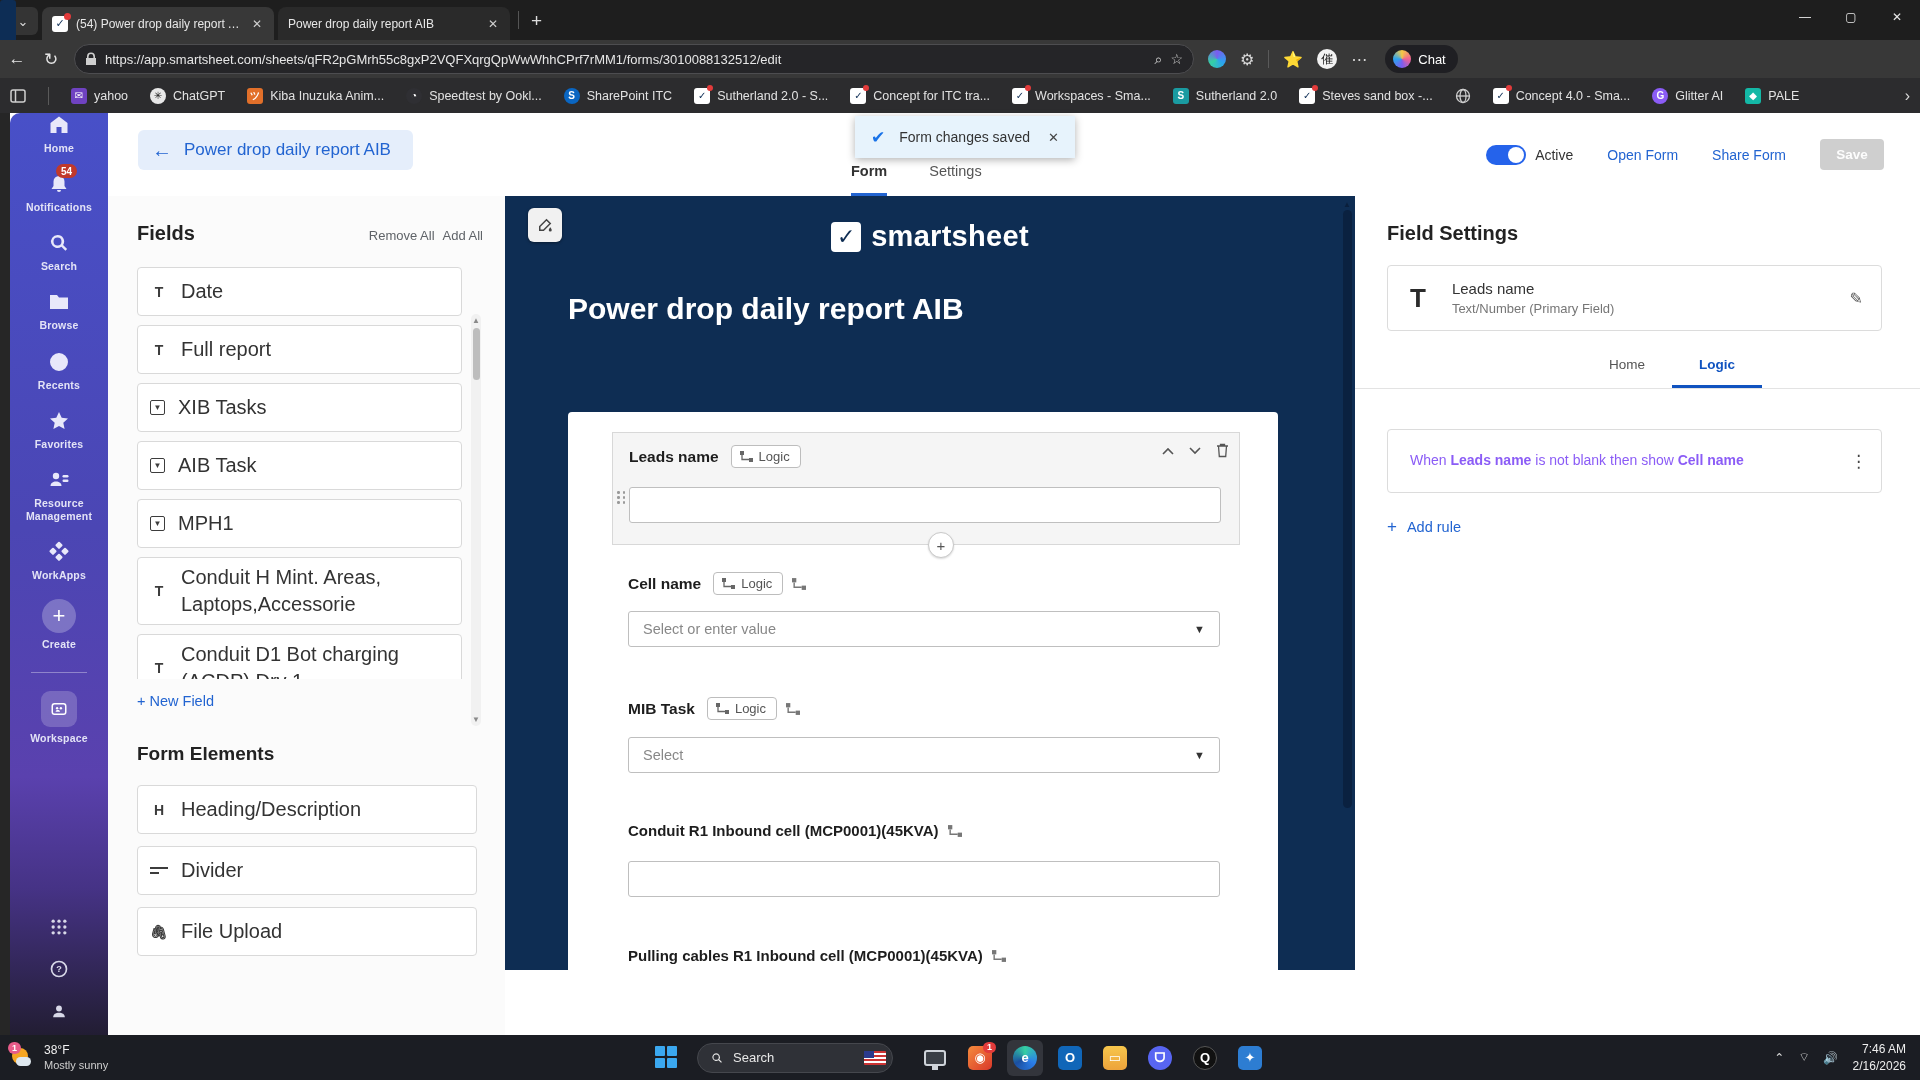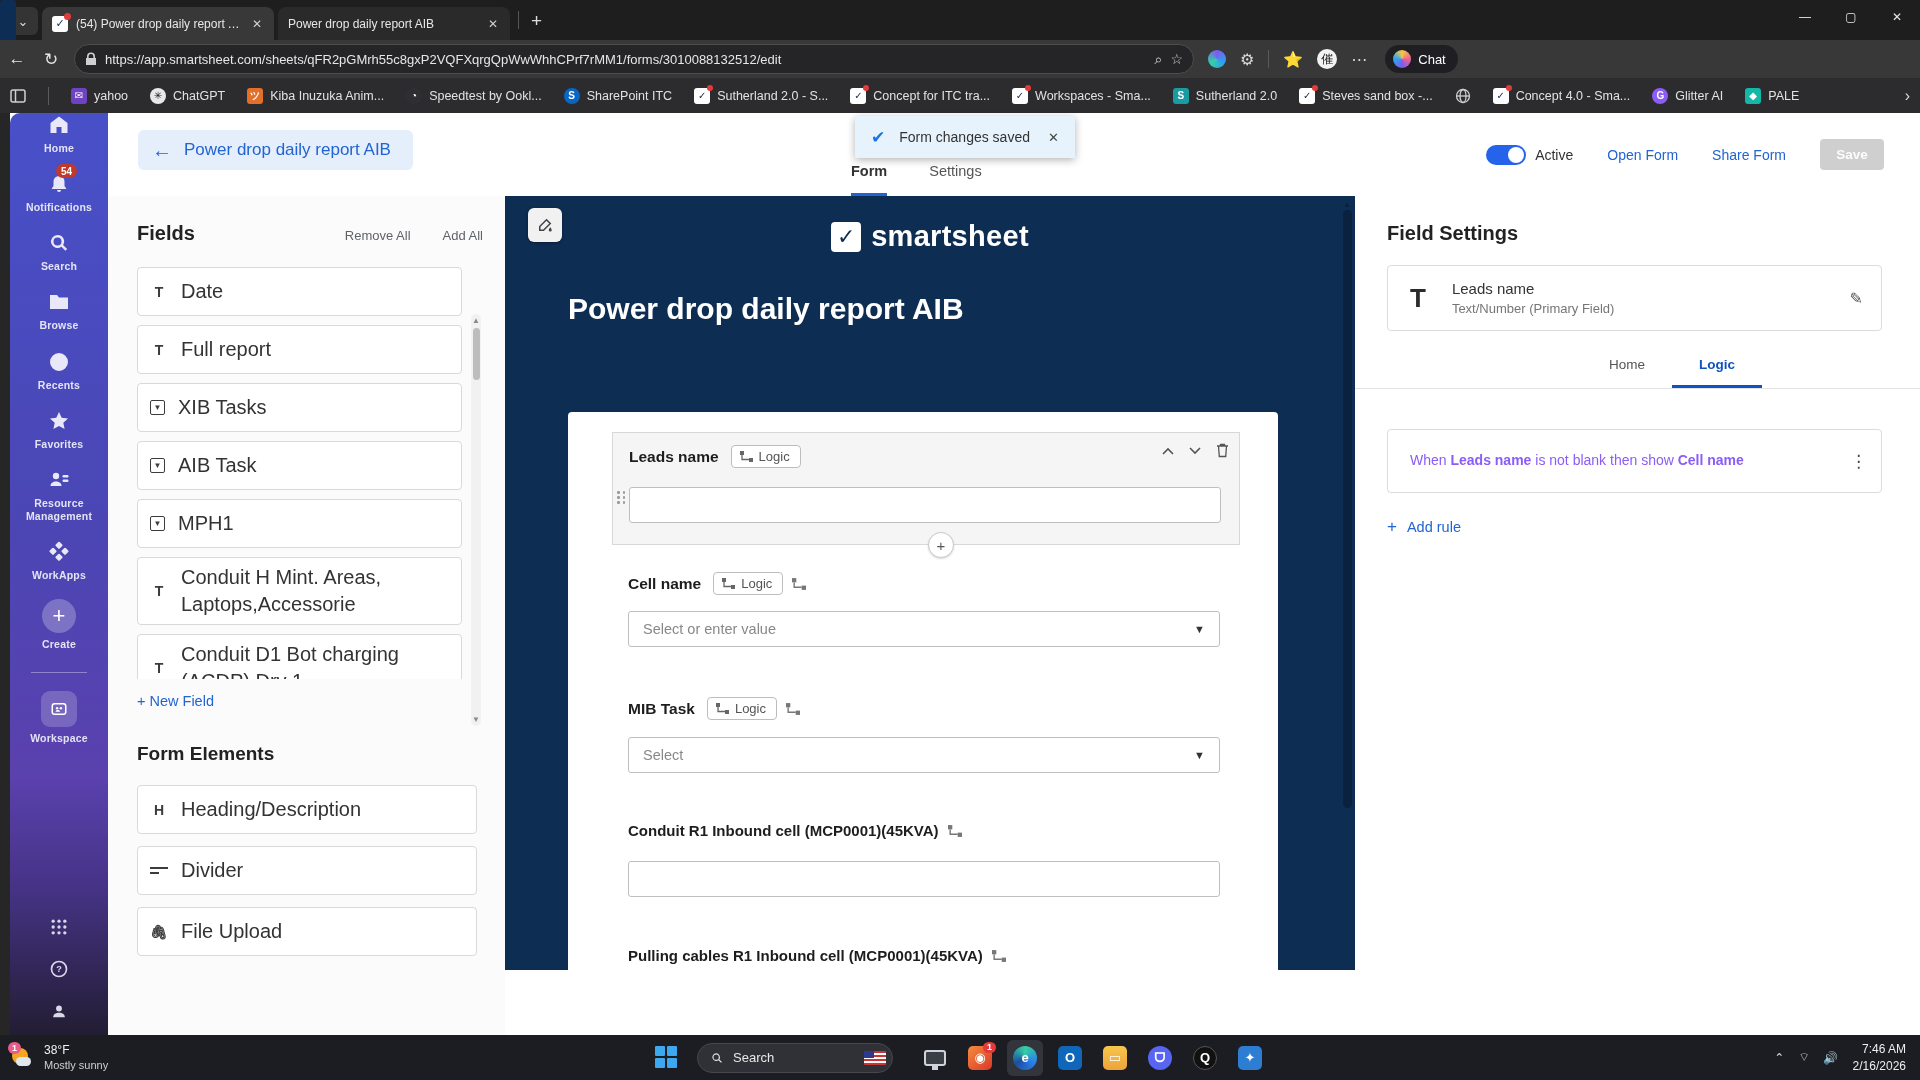--- a/index.html
+++ b/index.html
@@ -79,21 +79,21 @@
   .toast .chk { color:#1a73e8; font-size:17px; font-weight:bold; }
   .toast .msg { font-size:14px; color:#333; }
   .toast .x { color:#444; font-size:13px; font-weight:bold; margin-left:4px; }
 
   .content-row { flex:1; display:flex; min-height:0; }
 
   
   .fields-panel { width:397px; background:#fbfbfb; position:relative; padding:26px 0 0 29px; }
   .fp-head { display:flex; align-items:baseline; width:346px; }
   .fp-title { font-size:20px; font-weight:700; color:#222; }
-  .fp-actions { margin-left:auto; display:flex; gap:32px;justify-content:space-between; }
+  .fp-actions { margin-left:auto; display:flex; gap:8px;justify-content:space-between; }
   .fp-action { font-size:13px; color:#5f6368; }
   .field-list { margin-top:22px; width:325px; height:412px; overflow:hidden; display:flex; flex-direction:column; gap:9px; }
   .fcard { background:#fff; border:1px solid #d9d9d9; border-radius:4px; min-height:49px; display:flex; align-items:center; gap:13px; padding:6px 12px; flex:0 0 auto; }
   .fcard .fic { width:18px; text-align:center; font-weight:700; color:#3c3c3c; font-size:14px; flex:0 0 auto; }
   .fcard .flabel { font-size:20px; color:#333; line-height:1.35; }
   .sel-ic { width:15px; height:15px; border:1.5px solid #3c3c3c; border-radius:2px; display:flex; align-items:center; justify-content:center; font-size:8px; color:#3c3c3c; }
   .list-scroll { position:absolute; left:363px; top:118px; width:10px; height:412px; background:#f1f1f1; border-radius:5px; }
   .list-scroll .thumb { position:absolute; top:14px; left:1.5px; width:7px; height:52px; border-radius:4px; background:#bdbdbd; }
   .list-scroll .arr { position:absolute; left:0; width:10px; text-align:center; font-size:8px; color:#8a8a8a; }
   .new-field { margin-top:14px; font-size:14.5px; color:#2264d1; }

